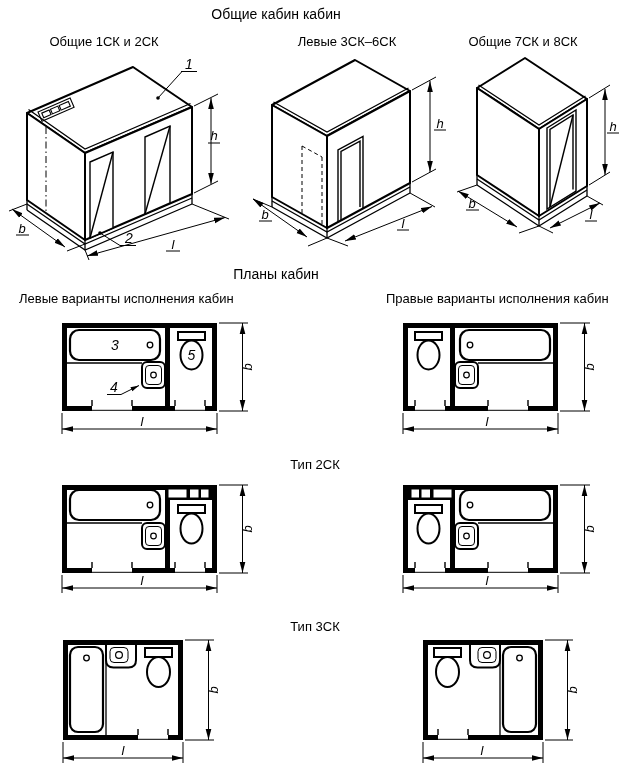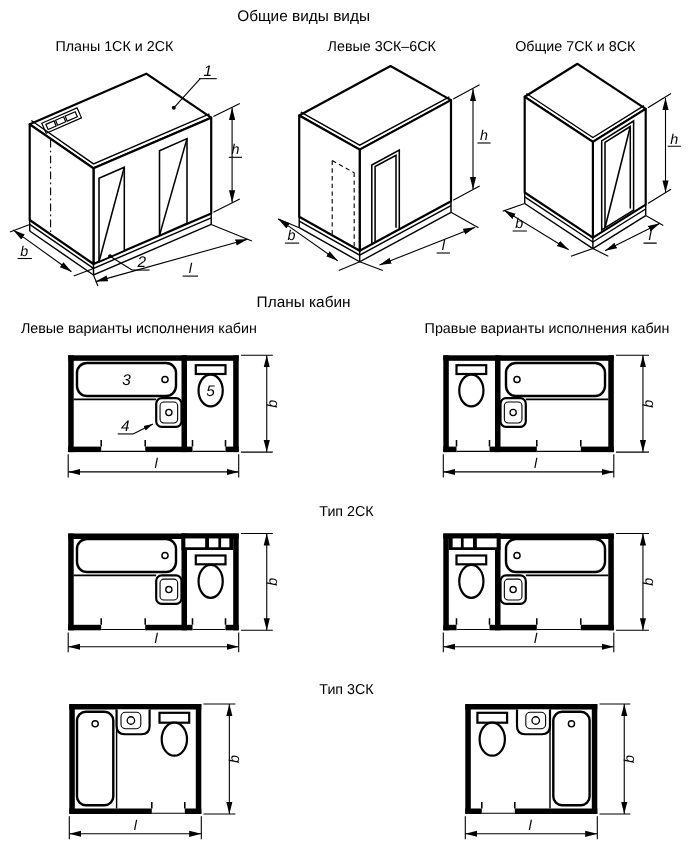--- a/index.html
+++ b/index.html
@@ -106,22 +106,22 @@
           <circle cx="60" cy="19" r="3.4" stroke-width="1.2"></circle>
         </g>
         <g fill="#fff" stroke="#000">
           <rect x="86" y="12" width="27" height="9" stroke-width="2"></rect>
           <ellipse cx="99.5" cy="36" rx="11.5" ry="15" stroke-width="2"></ellipse>
         </g>
       </g>
     </defs>
   </svg>
 
-  <div class="t t14" style="left:126px;top:6px;width:300px;">Общие виды виды</div>
-  <div class="t t13" style="left:19px;top:34px;width:170px;">Планы 1СК и 2СК</div>
+  <div class="t t14" style="left:126px;top:6px;width:300px;">Общие кабин кабин</div>
+  <div class="t t13" style="left:19px;top:34px;width:170px;">Общие 1СК и 2СК</div>
   <div class="t t13" style="left:262px;top:34px;width:170px;">Левые 3СК–6СК</div>
   <div class="t t13" style="left:438px;top:34px;width:170px;">Общие 7СК и 8СК</div>
 
   <svg style="left:8px;top:55px;" width="240" height="210" viewBox="0 0 240 210">
     <g fill="#fff" stroke="#000" stroke-width="2" stroke-linejoin="round">
       <polygon points="125,12 184,52 77,98 19,58"></polygon>
       <polygon points="77,98 184,52 184,139 77,185"></polygon>
       <polygon points="19,58 77,98 77,185 19,145"></polygon>
     </g>
     <polyline class="ln" stroke-width="1.2" points="20.5,54.5 77,94 182.5,48.5"></polyline>

